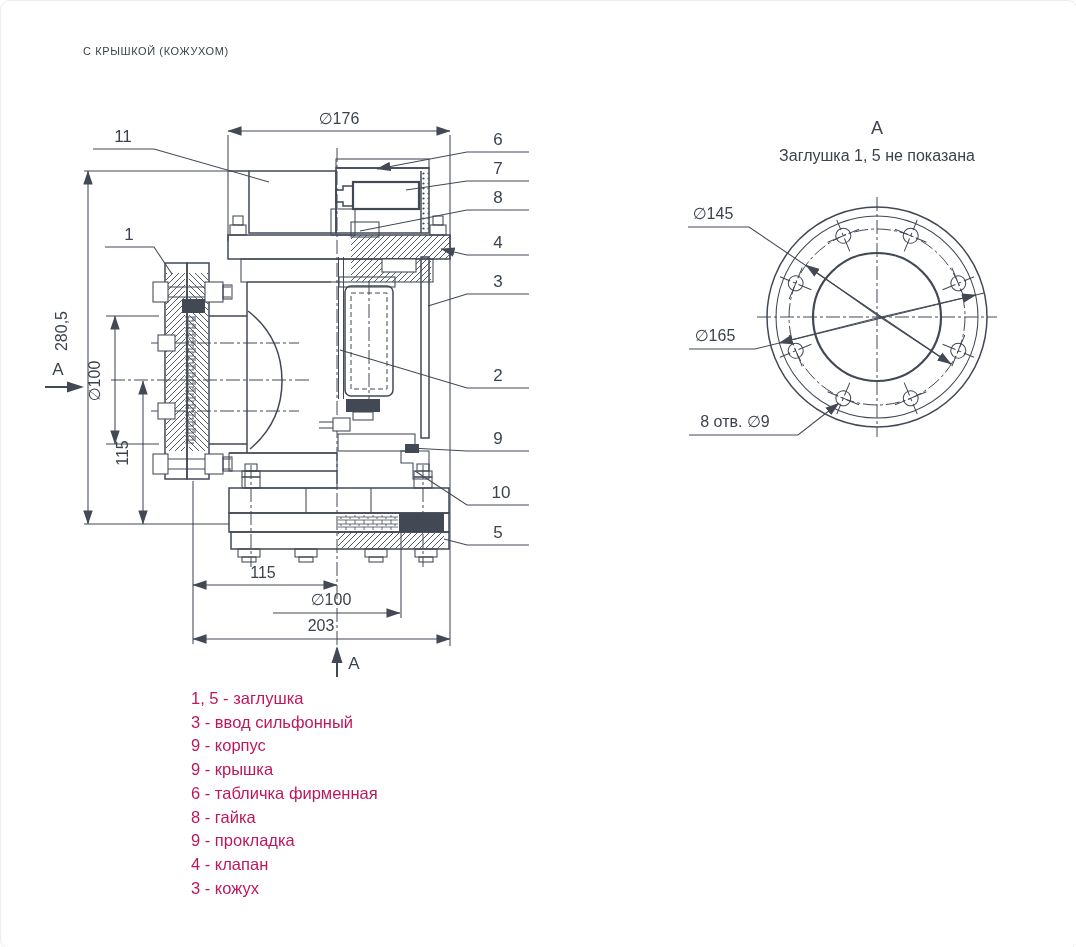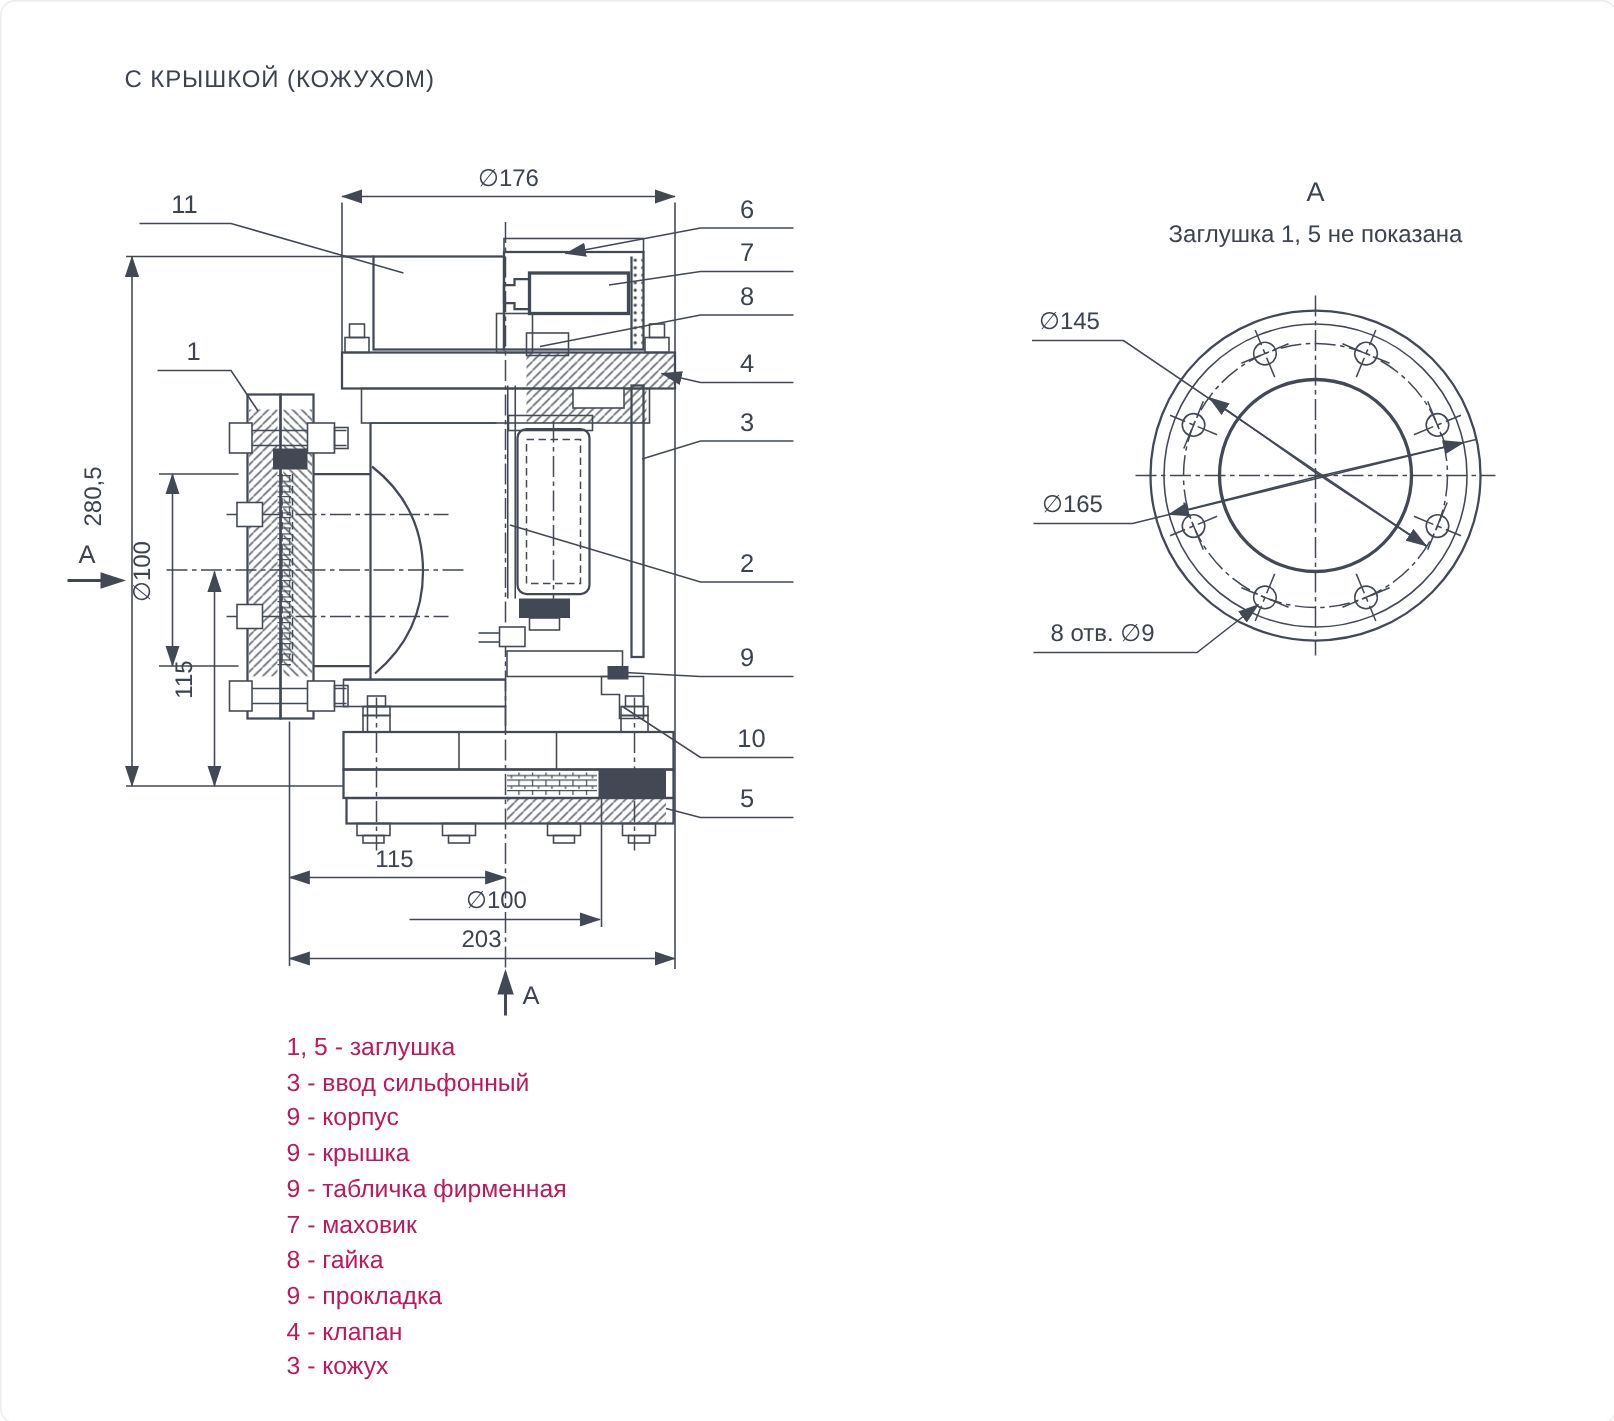--- a/index.html
+++ b/index.html
@@ -1,19 +1,19 @@
 <!DOCTYPE html>
 <html><head>
 <meta charset="utf-8">
 <style>
   html,body{margin:0;padding:0;background:#ffffff;}
   .canvas{position:relative;width:1076px;height:947px;background:#ffffff;
           border:1px solid #ececf0;border-radius:10px;overflow:hidden;
           font-family:"Liberation Sans","DejaVu Sans",sans-serif;}
-  .title{position:absolute;left:82px;top:44px;font-size:16px;letter-spacing:.6px;
+  .title{position:absolute;left:82px;top:44px;font-size:11px;letter-spacing:.6px;
          color:#3c434e;font-weight:500;}
   .legend{position:absolute;left:190px;top:686px;font-size:16.5px;line-height:23.7px;
           color:#be185d;}
   svg{position:absolute;left:0;top:0;}
   svg text{font-family:"Liberation Sans","DejaVu Sans",sans-serif;fill:#3c434e;
            text-anchor:middle;}
   .t16{font-size:16px;} .t17{font-size:17px;} .t18{font-size:18px;}
   .ln{stroke:#424955;stroke-width:1.5;fill:none;}
   .hv{stroke:#424955;stroke-width:2.2;fill:none;}
   .tn{stroke:#424955;stroke-width:1.05;fill:none;}
@@ -325,21 +325,20 @@
         <text class="t16" x="734" y="426">8 отв. ∅9</text>
       </g>
     </g>
   </svg>
 
   <div class="legend">
     <div>1, 5 - заглушка</div>
     <div>3 - ввод сильфонный</div>
     <div>9 - корпус</div>
     <div>9 - крышка</div>
-    <div>9 - табличка фирменная</div>
-    <div>7 - маховик</div>
+    <div>6 - табличка фирменная</div>
     <div>8 - гайка</div>
     <div>9 - прокладка</div>
     <div>4 - клапан</div>
     <div>3 - кожух</div>
   </div>
 
 </div>
 
 </body></html>

